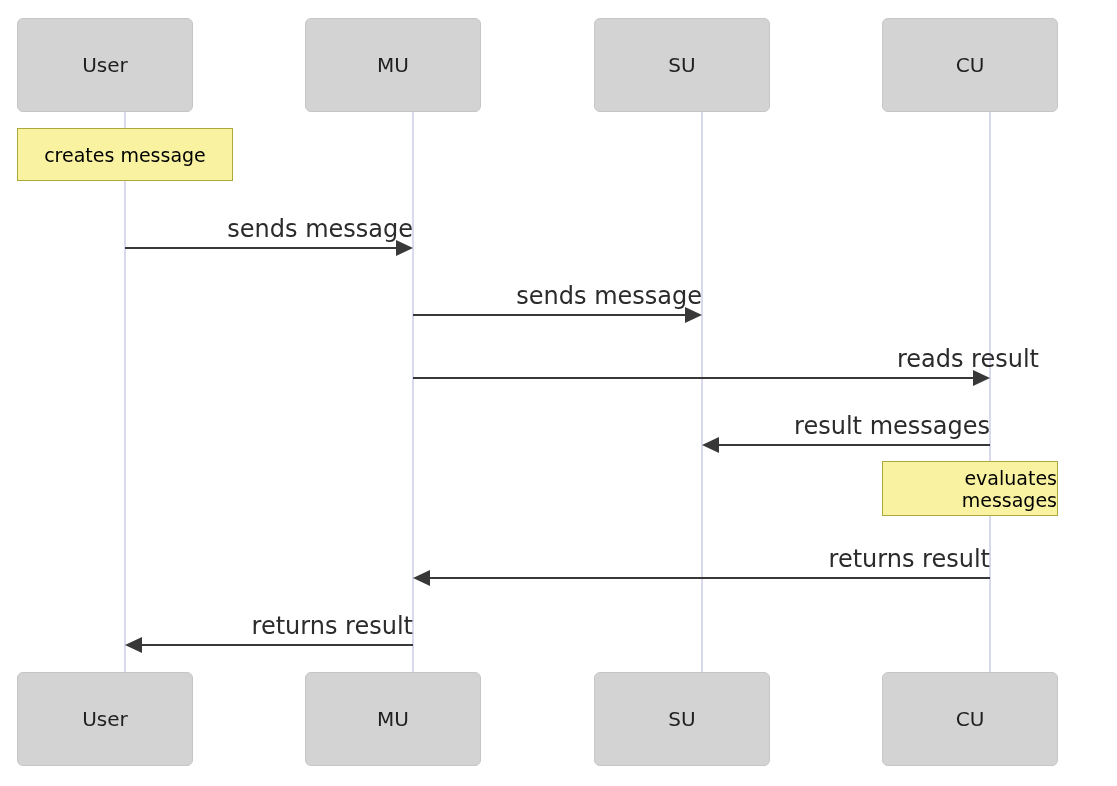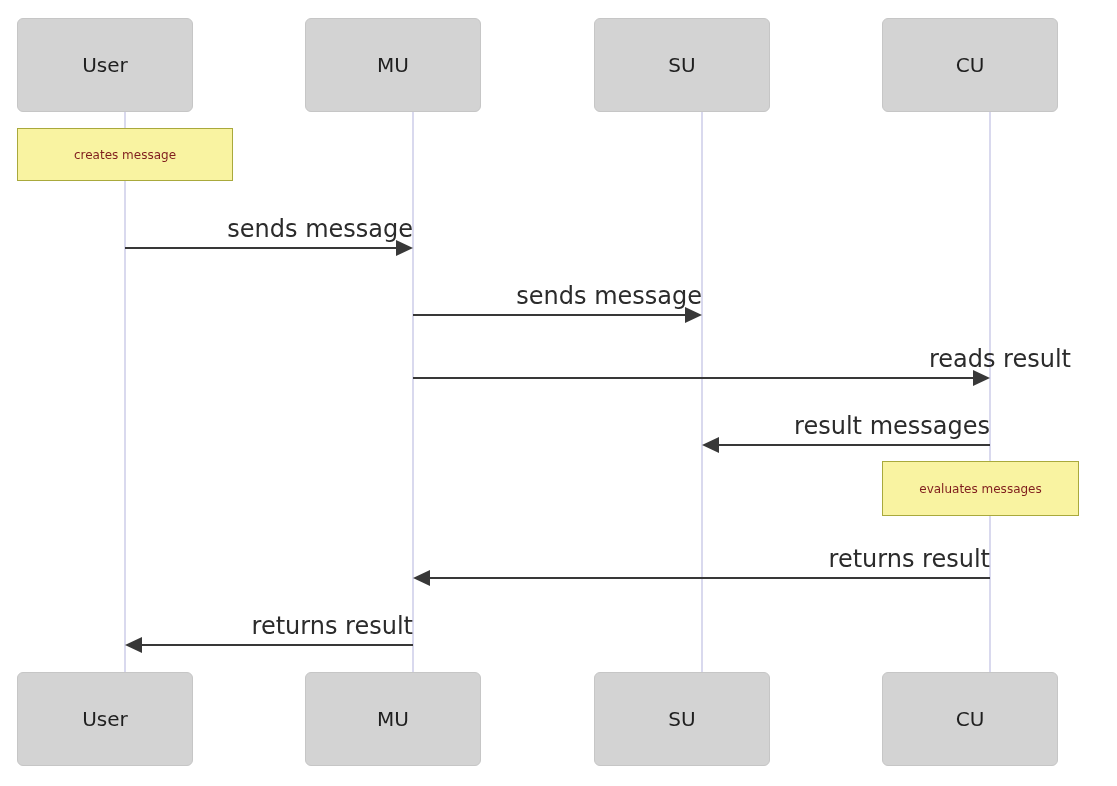--- a/index.html
+++ b/index.html
@@ -36,22 +36,22 @@
     background: #d9d9ee;
     z-index: 1;
   }
   .note {
     position: absolute;
     background: #f9f3a1;
     border: 1.5px solid #a9a93c;
     display: flex;
     align-items: center;
     justify-content: center;
-    font-size: 12px;
-    color: #7f1d1d;
+    font-size: 19px;
+    color: #000000;
     box-sizing: border-box;
     z-index: 4;
   }
   .msg-label {
     position: absolute;
     text-align: right;
     font-size: 24px;
     color: #2b2b2b;
     z-index: 2;
     line-height: 1;
@@ -101,30 +101,30 @@
     </div>
     <div class="actor-box" style="left: 882px; top: 18px;">
       <span>CU</span>
     </div>
     <div class="actor-box" style="left: 882px; top: 672px;">
       <span>CU</span>
     </div>
     <div class="note" style="left: 17px; top: 128px; width: 216px; height: 53px;">
       <span>creates message</span>
     </div>
-    <div class="note" style="left: 882px; top: 461px; width: 197px; height: 55px;">
+    <div class="note" style="left: 882px; top: 461px; width: 176px; height: 55px; text-align: right;">
       <span>evaluates messages</span>
     </div>
     <div class="msg-label" style="left: 125px; width: 288px; top: 217px;">sends message</div>
     <div class="msg-line" style="left: 125px; top: 247px; width: 273px;"></div>
     <div class="msg-head right" style="left: 396px; top: 240px;"></div>
     <div class="msg-label" style="left: 413px; width: 289px; top: 284px;">sends message</div>
     <div class="msg-line" style="left: 413px; top: 314px; width: 274px;"></div>
     <div class="msg-head right" style="left: 685px; top: 307px;"></div>
-    <div class="msg-label" style="left: 413px; width: 626px; top: 347px; padding-left: 32px;">reads result</div>
+    <div class="msg-label" style="left: 413px; width: 626px; top: 347px;">reads result</div>
     <div class="msg-line" style="left: 413px; top: 377px; width: 562px;"></div>
     <div class="msg-head right" style="left: 973px; top: 370px;"></div>
     <div class="msg-label" style="left: 702px; width: 288px; top: 414px;">result messages</div>
     <div class="msg-line" style="left: 717px; top: 444px; width: 273px;"></div>
     <div class="msg-head left" style="left: 702px; top: 437px;"></div>
     <div class="msg-label" style="left: 413px; width: 577px; top: 547px;">returns result</div>
     <div class="msg-line" style="left: 428px; top: 577px; width: 562px;"></div>
     <div class="msg-head left" style="left: 413px; top: 570px;"></div>
     <div class="msg-label" style="left: 125px; width: 288px; top: 614px;">returns result</div>
     <div class="msg-line" style="left: 140px; top: 644px; width: 273px;"></div>

